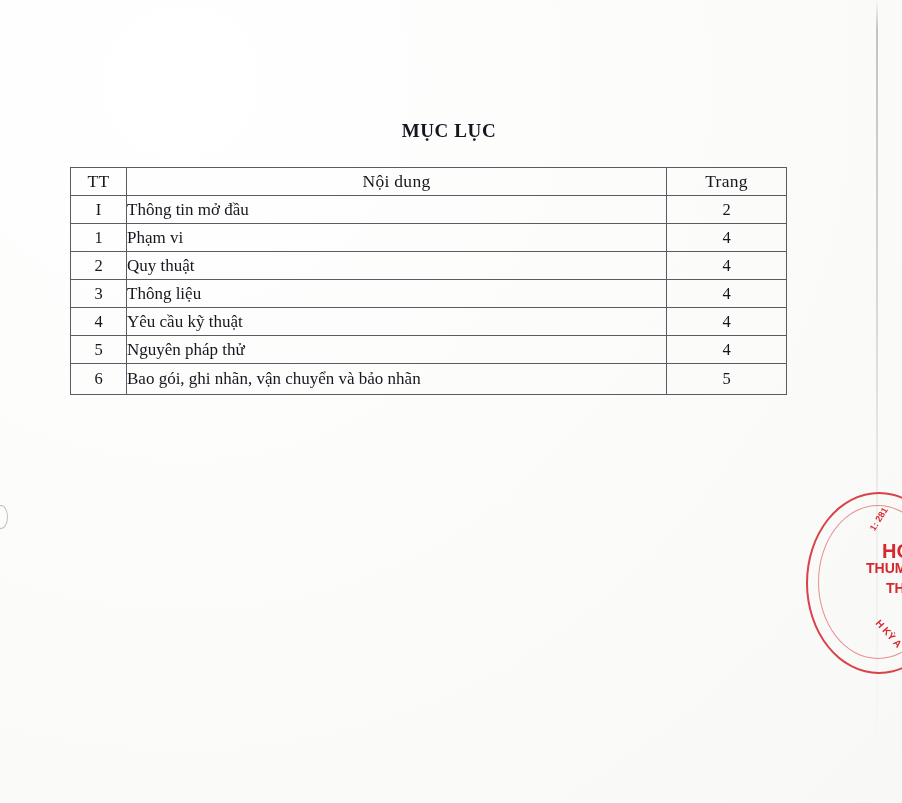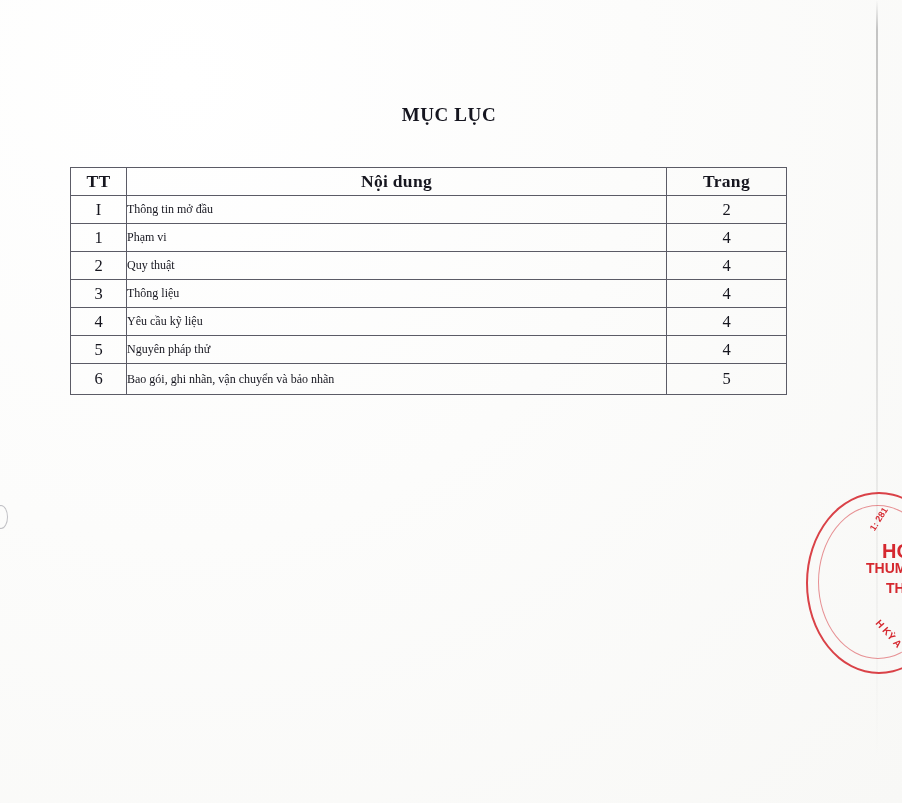--- a/index.html
+++ b/index.html
@@ -35,21 +35,21 @@
     background: linear-gradient(to bottom,
        rgba(160,160,160,0.0) 0px,
        rgba(150,150,150,0.55) 30px,
        rgba(150,150,150,0.35) 300px,
        rgba(150,150,150,0.12) 520px,
        rgba(150,150,150,0.0) 760px);
   }
 
   .doc-title {
     position: absolute;
-    top: 104px;
+    top: 120px;
     left: 0;
     width: 898px;
     text-align: center;
     font-size: 19px;
     letter-spacing: 0.6px;
     font-weight: 600;
     color: #15151f;
   }
 
   table.toc {
@@ -68,34 +68,34 @@
     padding: 0;
     height: 27px;
     vertical-align: middle;
   }
   col.col-tt { width: 56px; }
   col.col-noidung { width: 540px; }
   col.col-trang { width: 120px; }
 
   th.h-tt, th.h-noidung, th.h-trang {
     text-align: center;
-    font-weight: 700;
+    font-weight: 400;
     height: 31px;
     font-size: 17.5px;
     letter-spacing: 0.3px;
   }
 
   td.c-tt {
     text-align: center;
     font-size: 16.5px;
   }
   td.c-noidung {
     text-align: left;
     padding-left: 9px;
-    font-size: 12px;
+    font-size: 17px;
     white-space: nowrap;
     font-family: Liberation Serif, serif;
   }
   td.c-trang {
     text-align: center;
     font-size: 16.5px;
   }
   tr.last-row td {
     height: 30px;
   }
@@ -191,21 +191,21 @@
       <td class="c-noidung">Quy thuật</td>
       <td class="c-trang">4</td>
     </tr>
     <tr>
       <td class="c-tt">3</td>
       <td class="c-noidung">Thông liệu</td>
       <td class="c-trang">4</td>
     </tr>
     <tr>
       <td class="c-tt">4</td>
-      <td class="c-noidung">Yêu cầu kỹ liệu</td>
+      <td class="c-noidung">Yêu cầu kỹ thuật</td>
       <td class="c-trang">4</td>
     </tr>
     <tr>
       <td class="c-tt">5</td>
       <td class="c-noidung">Nguyên pháp thử</td>
       <td class="c-trang">4</td>
     </tr>
     <tr class="last-row">
       <td class="c-tt">6</td>
       <td class="c-noidung">Bao gói, ghi nhãn, vận chuyển và bảo nhãn</td>

